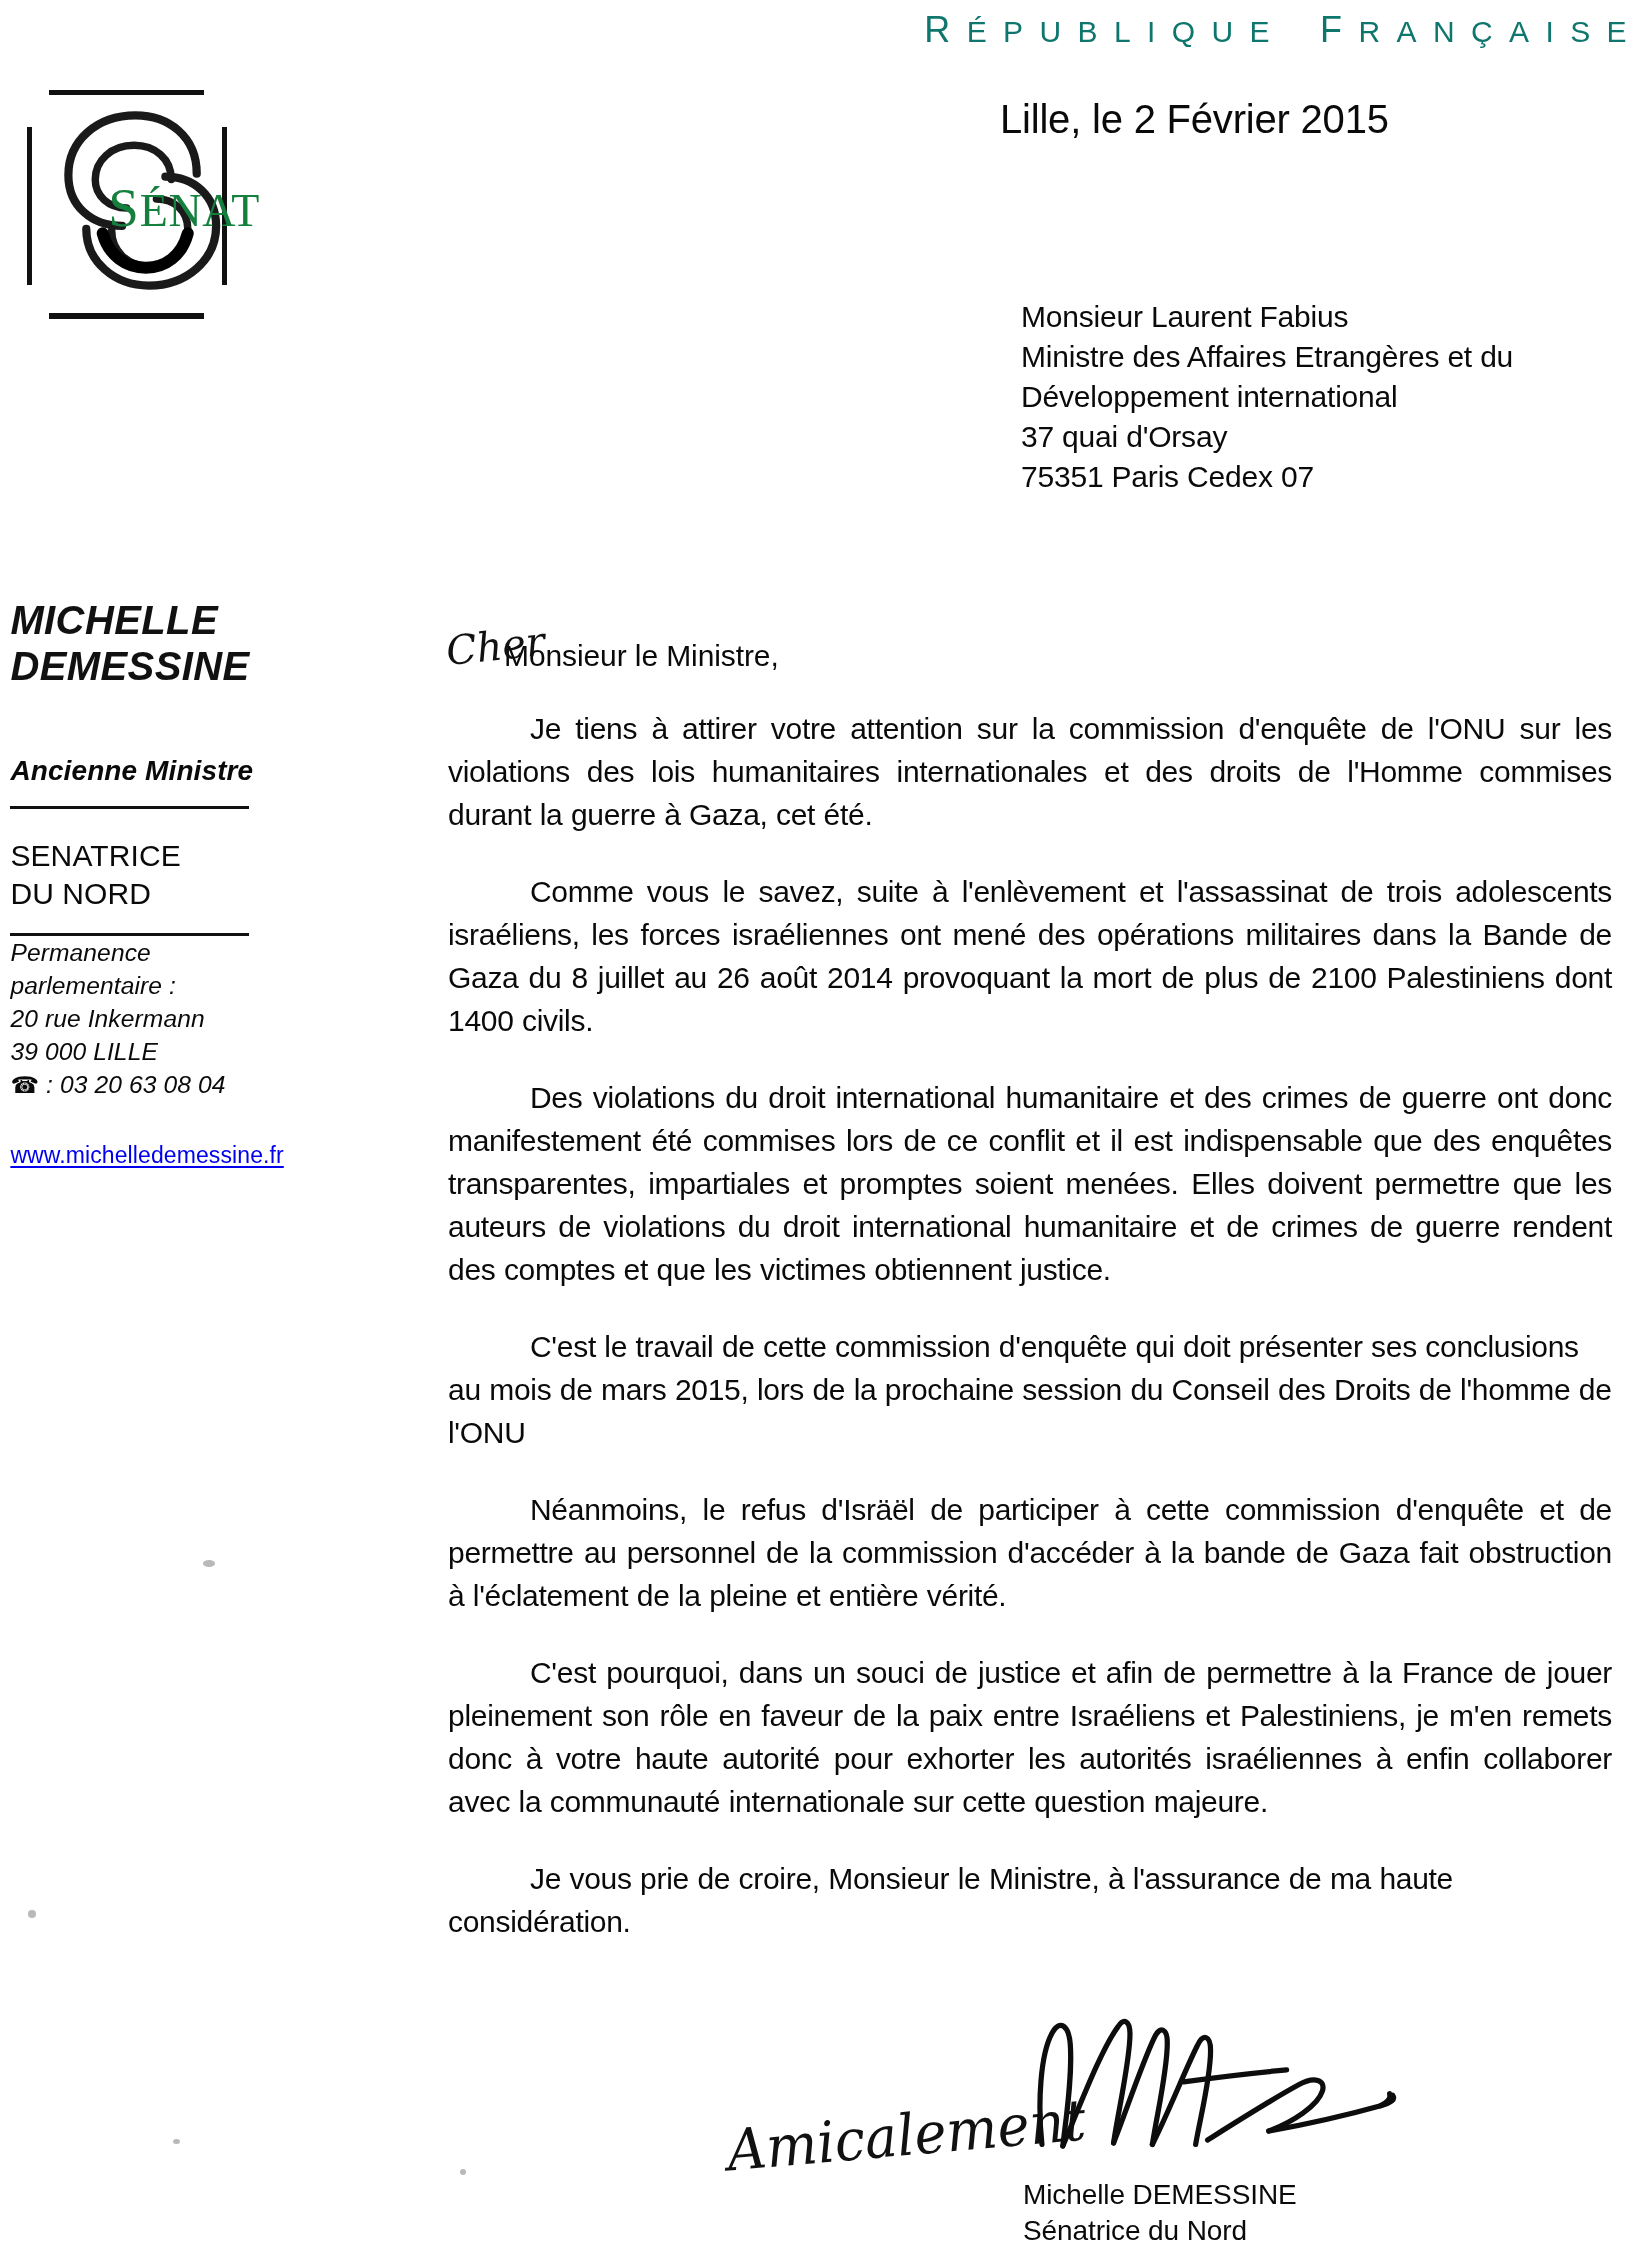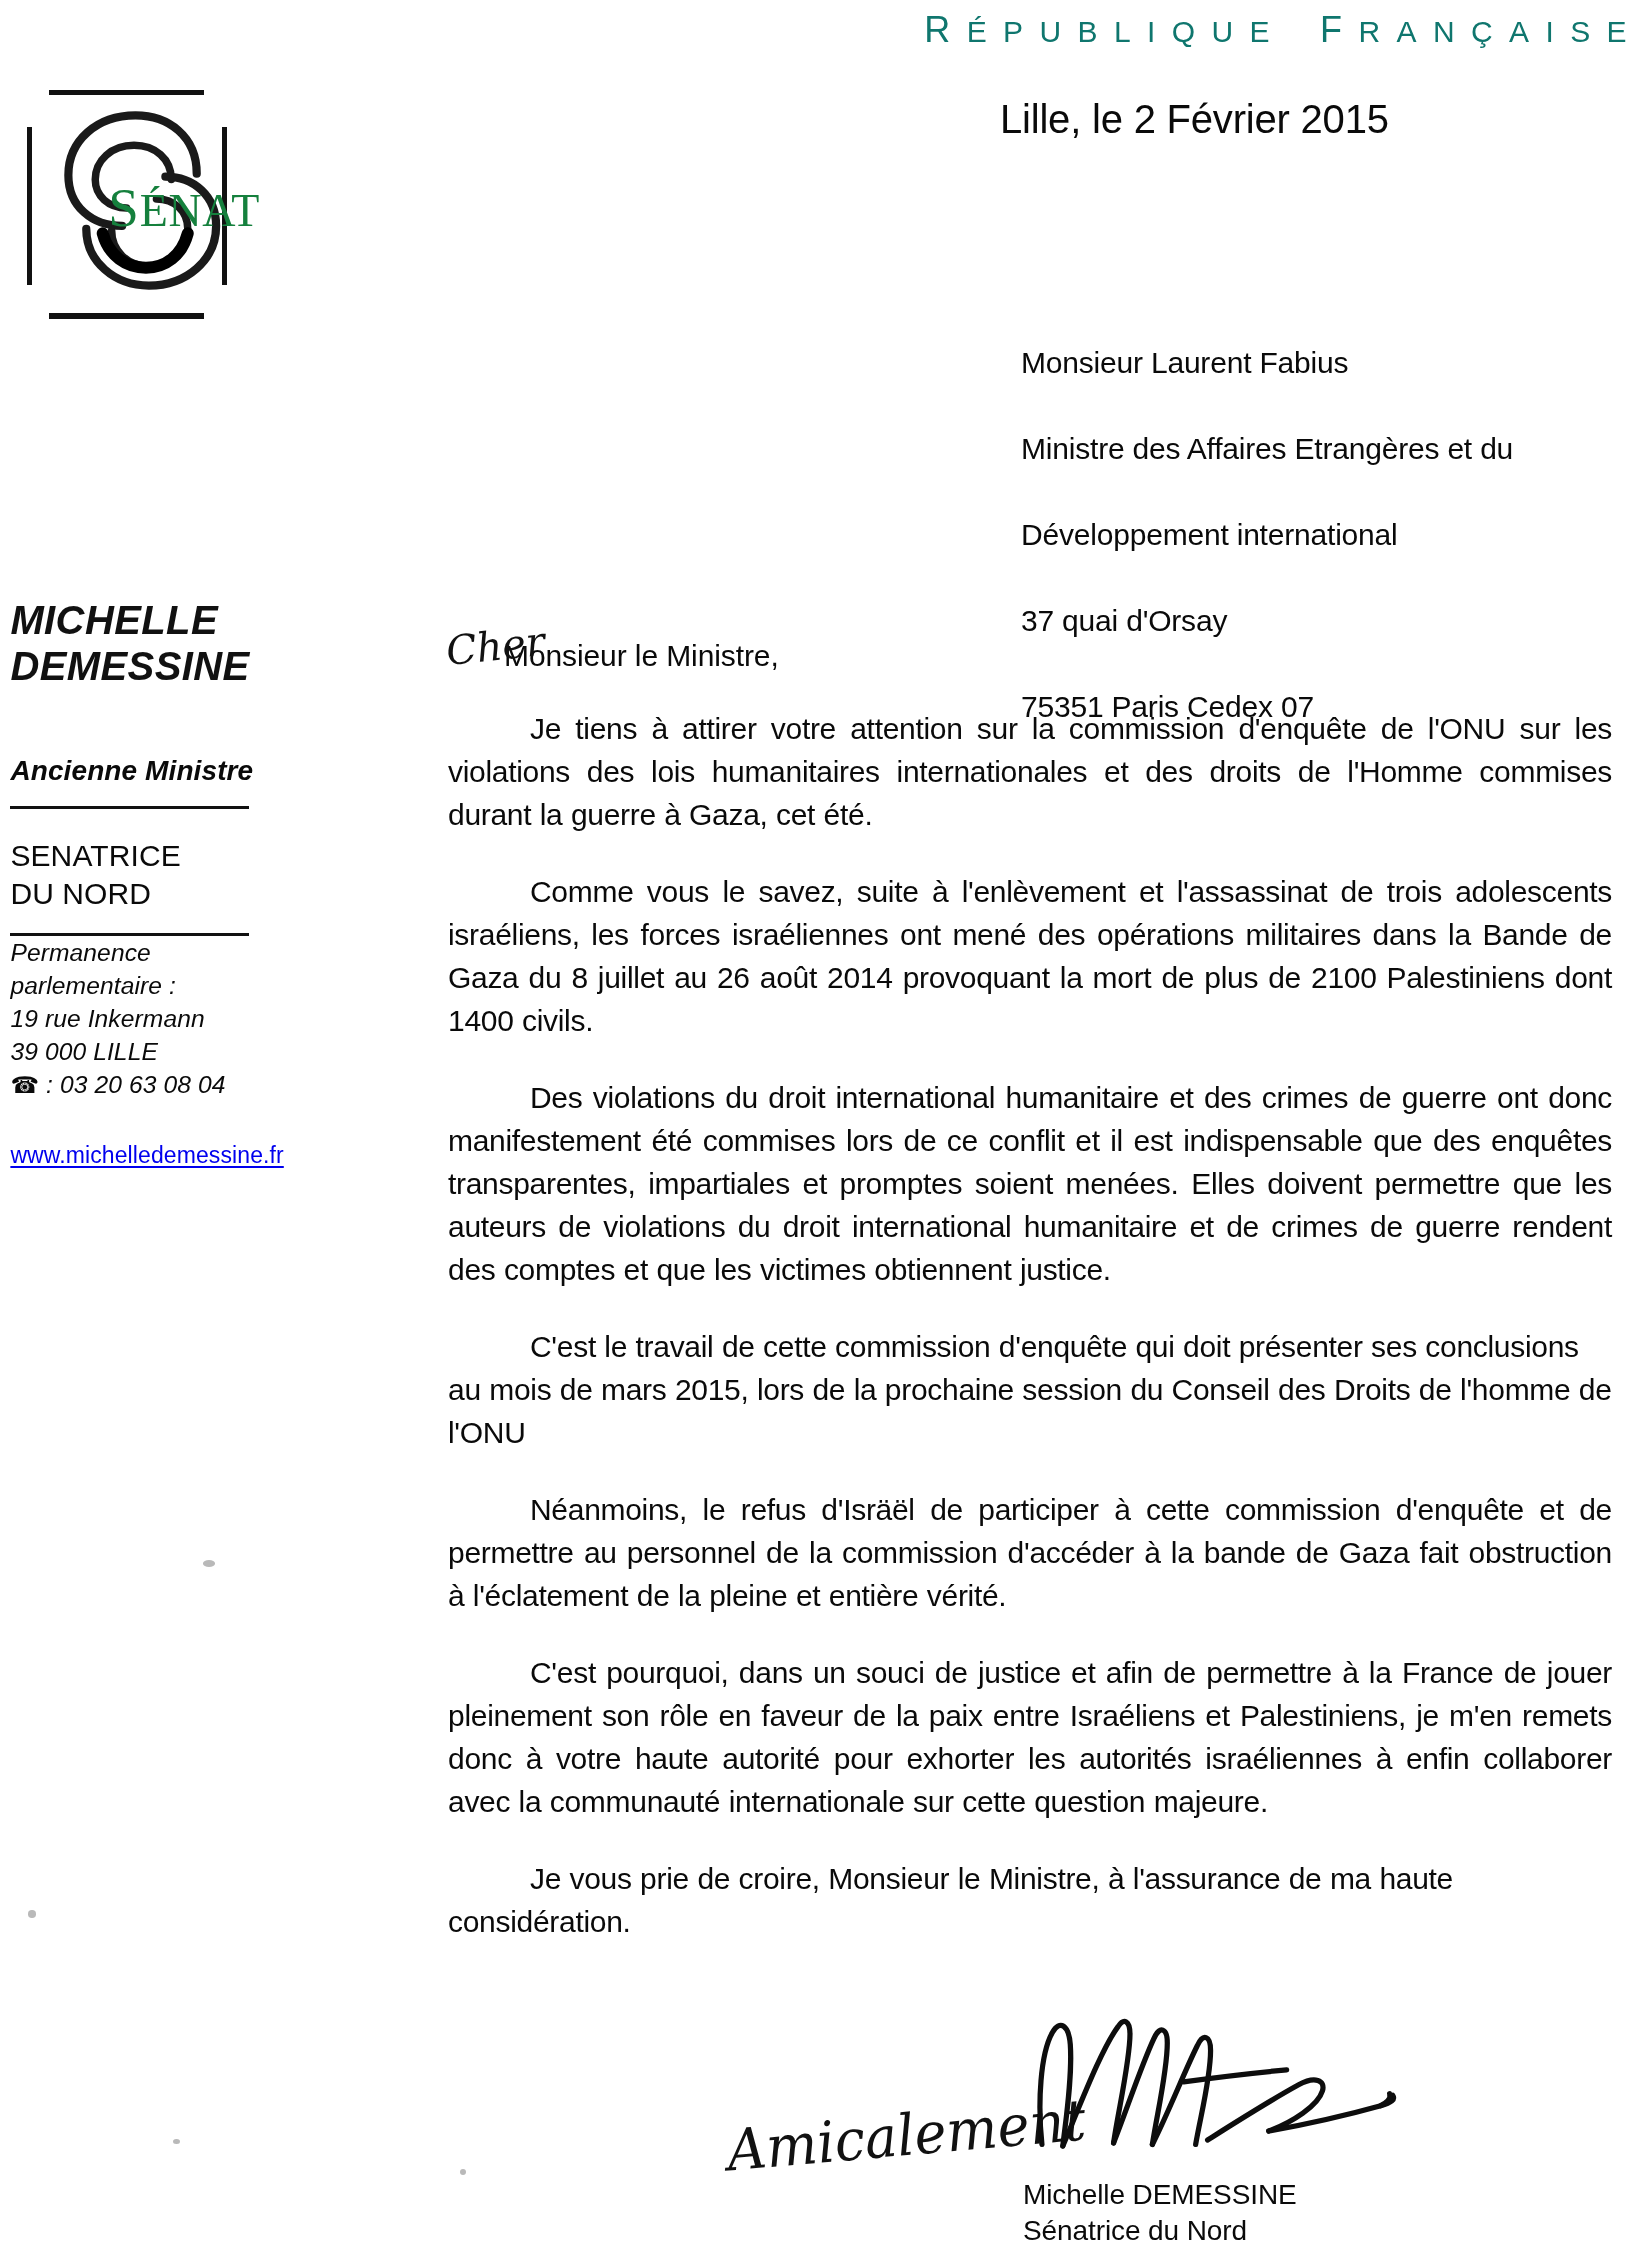--- a/index.html
+++ b/index.html
@@ -73,21 +73,21 @@
   }
 
   
   .recipient {
     position: absolute;
     left: 1021px; top: 297px;
     font-size: 30px;
     line-height: 40px;
     letter-spacing: -0.2px;
   }
-  .recipient div { white-space: nowrap; margin-top: 46px; }
+  .recipient div { white-space: nowrap; }
 
   
   .sidebar { position: absolute; left: 10.4px; top: 597px; width: 351px; }
 
   .sb-name {
     font-style: italic;
     font-weight: 700;
     font-size: 40px;
     line-height: 46px;
     letter-spacing: 0.4px;
@@ -246,21 +246,21 @@
     <div class="sb-office">
       <div>SENATRICE</div>
       <div>DU NORD</div>
     </div>
 
     <div class="sb-rule wide"></div>
 
     <div class="sb-contact">
       <div>Permanence</div>
       <div>parlementaire :</div>
-      <div>19 rue Inkermann</div>
+      <div>20 rue Inkermann</div>
       <div>39 000 LILLE</div>
       <div class="phone-row"><span class="phone-icon">☎</span><span> : </span><span>03 20 63 08 04</span></div>
     </div>
 
     <a class="sb-url" href="#">www.michelledemessine.fr</a>
   </div>
 
   <div class="letter">
 
     <div class="salutation">

